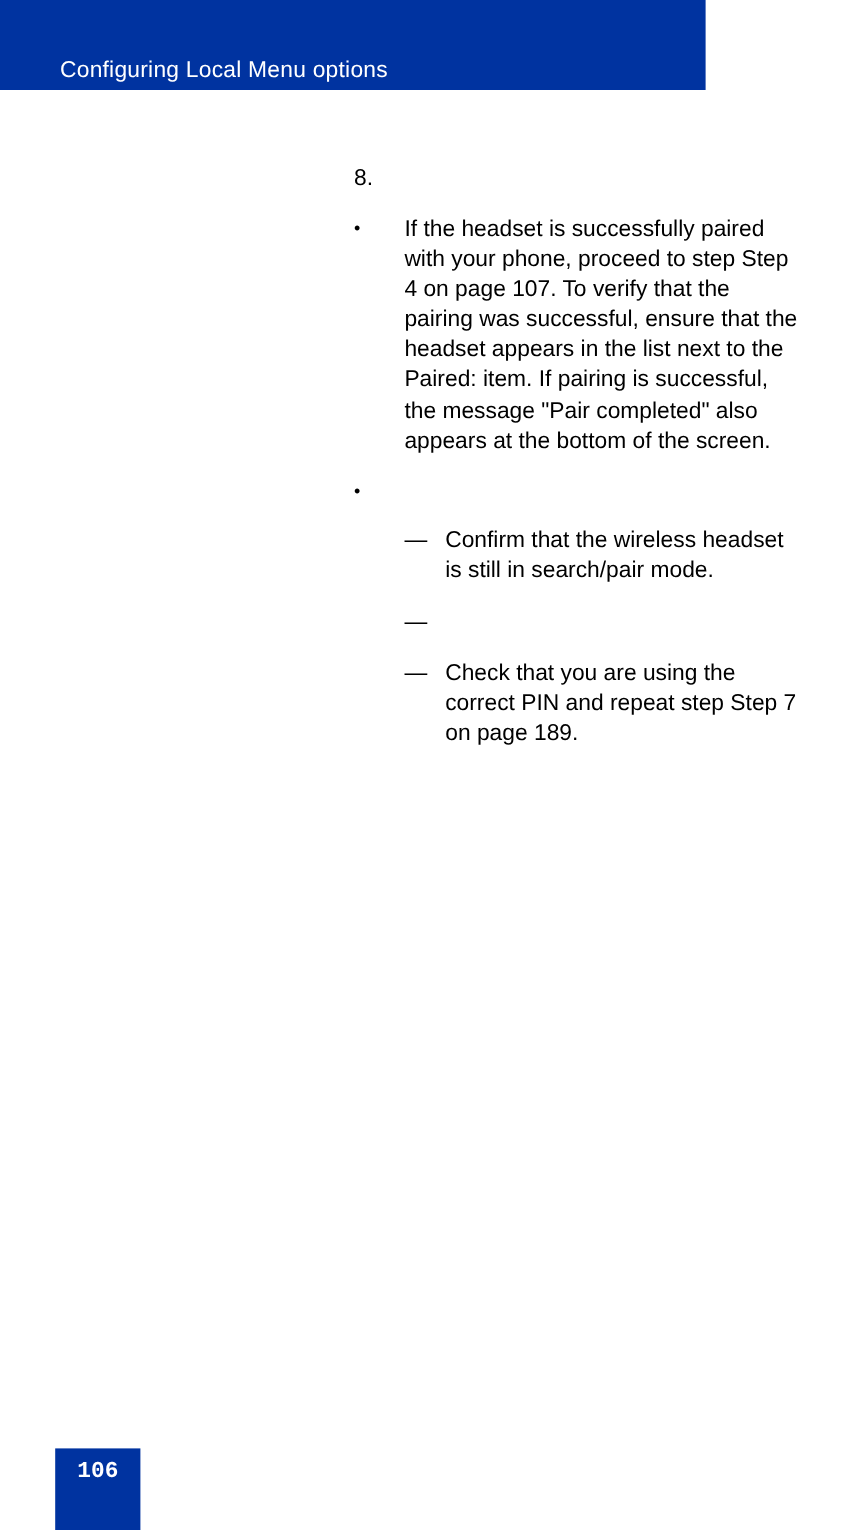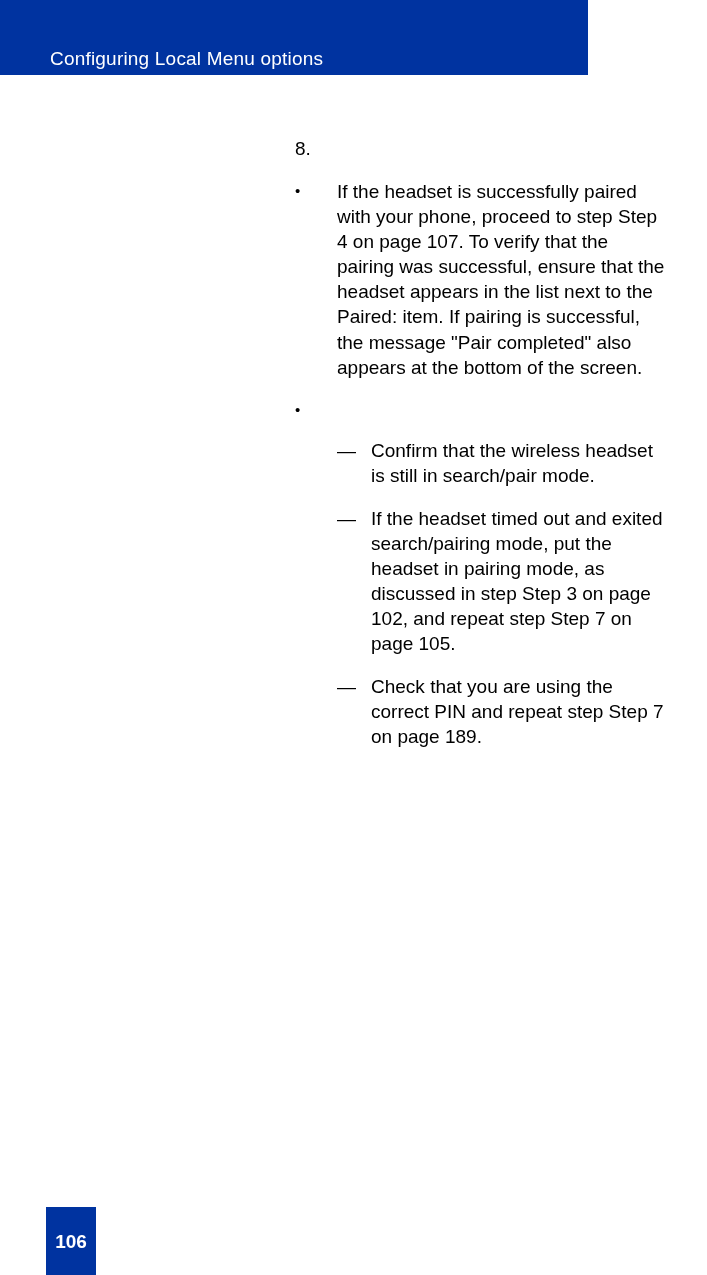--- a/index.html
+++ b/index.html
@@ -73,30 +73,31 @@
       width: 34px;
       flex-shrink: 0;
     }
     .dash-text {
       flex: 1;
     }
     .footer-bar {
       position: absolute;
       bottom: 0;
       left: 46px;
-      width: 50px;
+      width: 71px;
       height: 68px;
       background: #0033a0;
       color: #fff;
       font-weight: bold;
       font-size: 19px;
       display: flex;
       align-items: flex-start;
       justify-content: center;
-      padding-top: 24px;
+      padding-top: 8px;
+      font-family: Liberation Mono, monospace;
     }
   </style>
 </head>
 <body>
 
 <div class="header-bar"></div>
 <div class="header-title">Configuring Local Menu options</div>
 
 <div class="content">
 
@@ -113,21 +114,20 @@
     <div class="bullet-marker">•</div>
   </div>
 
   <div class="dash-row">
     <div class="dash-marker">—</div>
     <div class="dash-text">Confirm that the wireless headset is still in search/pair mode.</div>
   </div>
 
   <div class="dash-row">
     <div class="dash-marker">—</div>
-    <div class="dash-text">If the headset timed out and exited search/pairing mode, put the headset in pairing mode, as discussed in step Step 3 on page 102, and repeat step Step 7 on page 105.</div>
   </div>
 
   <div class="dash-row">
     <div class="dash-marker">—</div>
     <div class="dash-text">Check that you are using the correct PIN and repeat step Step 7 on page 189.</div>
   </div>
 
 </div>
 
 <div class="footer-bar">

